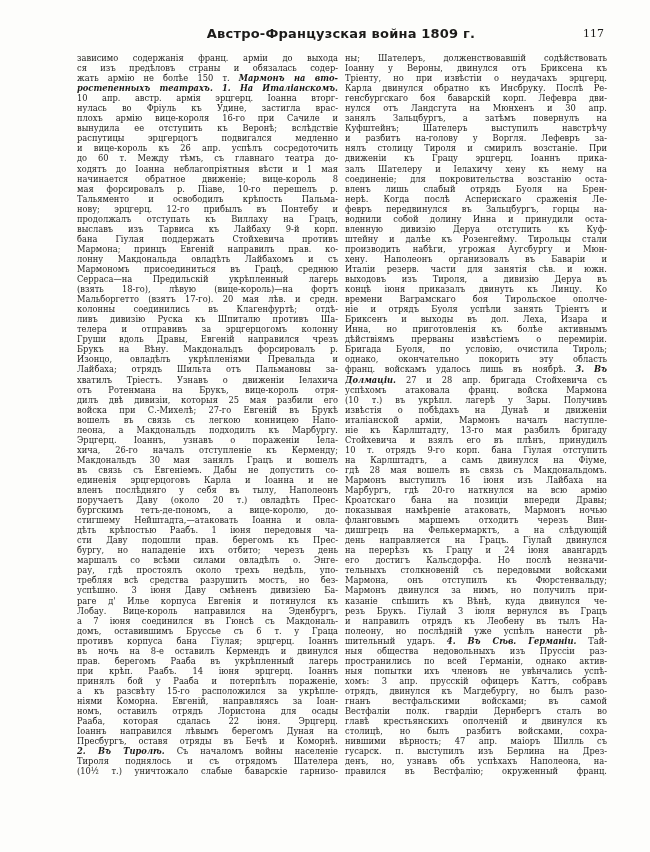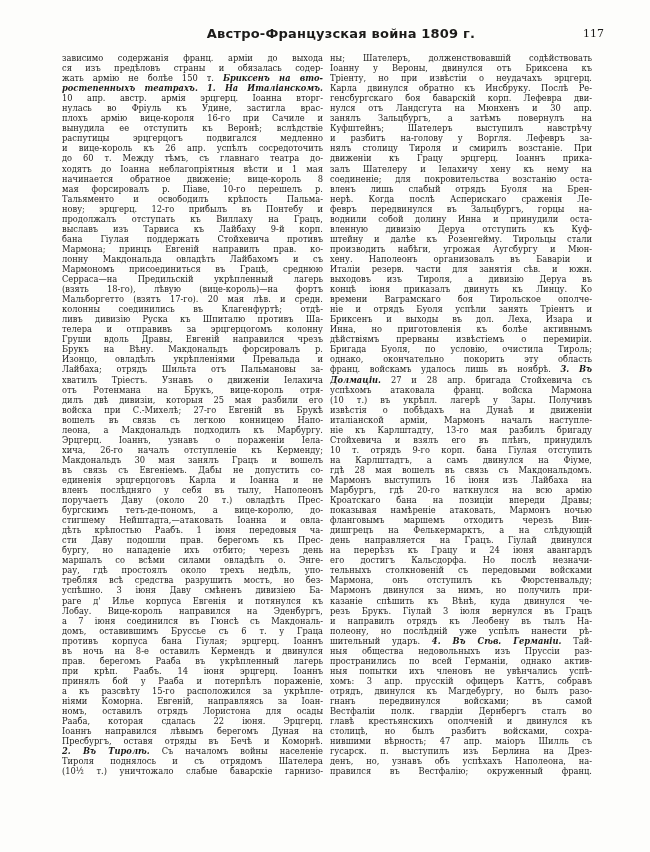--- a/index.html
+++ b/index.html
@@ -24,20 +24,21 @@
     letter-spacing: 0.2px;
   }
   .page-number {
     position: absolute; right: 62px; top: 1px;
     font-size: 11px;
     text-align: center;
   }
   .col {
     position: absolute; top: 53px;
     font-size: 8.3px;
+    margin-left: 15px;
   }
   .col-left  { left: 62px;  width: 261px; }
   .col-right { left: 330px; width: 262px; }
   .line {
     height: 10.06px;
     line-height: 10.06px;
     text-align: justify;
     text-align-last: justify;
     overflow: hidden;
     word-spacing: 0.2px;
@@ -50,21 +51,21 @@
 <div class="page">
 
   <div class="page-header">
     <div class="page-title">Австро-Французская война 1809 г.</div>
     <div class="page-number">117</div>
   </div>
 
   <div class="col col-left">
       <div class="line">зависимо содержанія франц. арміи до выхода</div>
       <div class="line">ся изъ предѣловъ страны и обязалась содер-</div>
-      <div class="line">жать армію не болѣе 150 т. <i>Бриксенъ на вто-</i></div>
+      <div class="line">жать армію не болѣе 150 т. <i>Мармонъ на вто-</i></div>
       <div class="line"><i>ростепенныхъ театрахъ. 1. На Италіанскомъ.</i></div>
       <div class="line">10 апр. австр. армія эрцгерц. Іоанна вторг-</div>
       <div class="line">нулась во Фріуль къ Удине, застигла врас-</div>
       <div class="line">плохъ армію вице-короля 16-го при Сачиле и</div>
       <div class="line">вынудила ее отступить къ Веронѣ; вслѣдствіе</div>
       <div class="line">распутицы эрцгерцогъ подвигался медленно</div>
       <div class="line">и вице-король къ 26 апр. успѣлъ сосредоточить</div>
       <div class="line">до 60 т. Между тѣмъ, съ главнаго театра до-</div>
       <div class="line">ходятъ до Іоанна неблагопріятныя вѣсти и 1 мая</div>
       <div class="line">начинается обратное движеніе; вице-король 8</div>
@@ -187,21 +188,21 @@
       <div class="line">казаніе спѣшить къ Вѣнѣ, куда двинулся че-</div>
       <div class="line">резъ Брукъ. Гіулай 3 іюля вернулся въ Грацъ</div>
       <div class="line">и направилъ отрядъ къ Леобену въ тылъ На-</div>
       <div class="line">полеону, но послѣдній уже успѣлъ нанести рѣ-</div>
       <div class="line">шительный ударъ. <i>4. Въ Сѣв. Германіи.</i> Тай-</div>
       <div class="line">ныя общества недовольныхъ изъ Пруссіи раз-</div>
       <div class="line">пространились по всей Германіи, однако актив-</div>
       <div class="line">ныя попытки ихъ членовъ не увѣнчались успѣ-</div>
       <div class="line">хомъ: 3 апр. прусскій офицеръ Каттъ, собравъ</div>
       <div class="line">отрядъ, двинулся къ Магдебургу, но былъ разо-</div>
-      <div class="line">гнанъ передвинулся войсками; въ самой</div>
+      <div class="line">гнанъ вестфальскими войсками; въ самой</div>
       <div class="line">Вестфаліи полк. гвардіи Дернбергъ сталъ во</div>
       <div class="line">главѣ крестьянскихъ ополченій и двинулся къ</div>
       <div class="line">столицѣ, но былъ разбитъ войсками, сохра-</div>
       <div class="line">нившими вѣрность; 47 апр. маіоръ Шилль съ</div>
       <div class="line">гусарск. п. выступилъ изъ Берлина на Дрез-</div>
       <div class="line">денъ, но, узнавъ объ успѣхахъ Наполеона, на-</div>
       <div class="line">правился въ Вестфалію; окруженный франц.</div>
     </div>
 
 </div>

